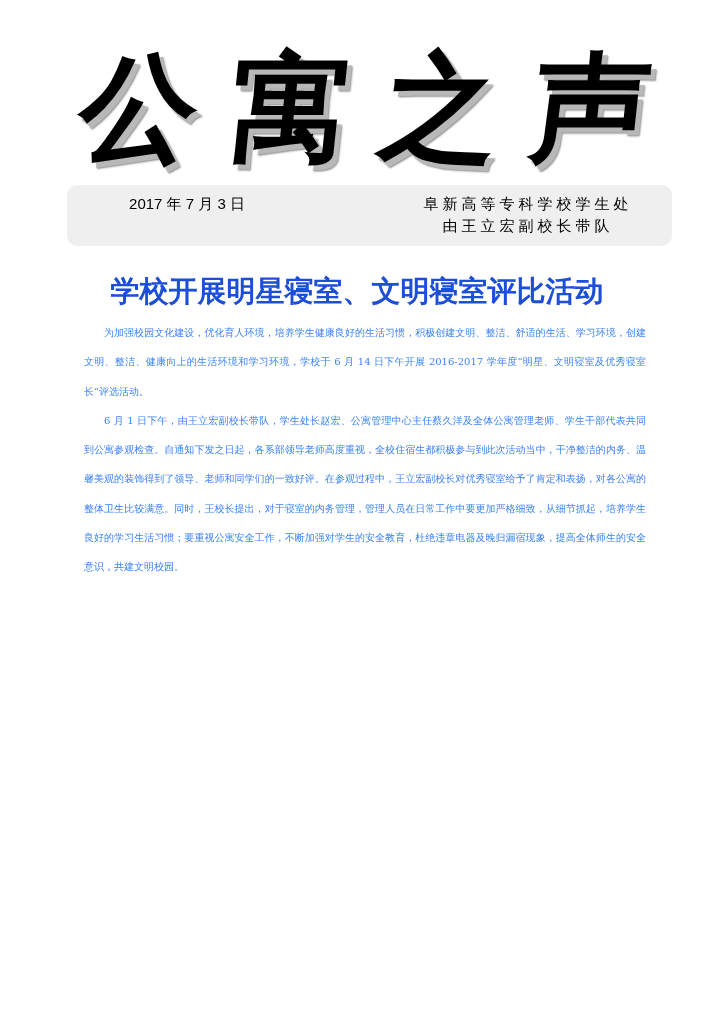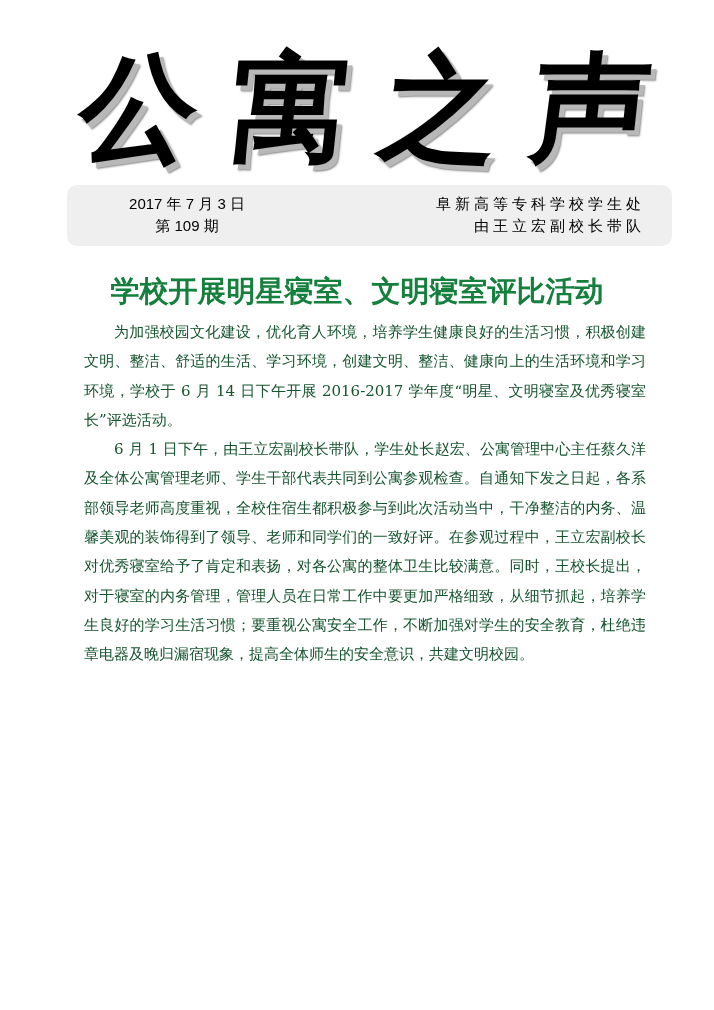--- a/index.html
+++ b/index.html
@@ -8,43 +8,42 @@
   .masthead { position: absolute; left: 80px; top: 28px; width: 570px; height: 160px;
               display: flex; justify-content: space-between; align-items: center; }
   .masthead span { font-family: "DejaVu Sans", "Liberation Sans", sans-serif;
                    font-size: 118px; font-weight: bold; color: #000; line-height: 1;
                    text-shadow: 5px 5px 0 #b8b8b8, 6px 6px 2px #888;
                    transform: skewX(-6deg); display: inline-block; }
   .info-box { position: absolute; left: 67px; top: 185px; width: 605px; height: 61px;
               background: #efefef; border-radius: 10px;
               font-family: "Liberation Sans", "DejaVu Sans", sans-serif; font-size: 15px; color: #000; }
   .info-left { position: absolute; left: 0; top: 8px; width: 240px; text-align: center; line-height: 22px; }
-  .info-right { position: absolute; left: 288px; top: 8px; width: 290px; text-align: right; line-height: 22px;
+  .info-right { position: absolute; left: 316px; top: 8px; width: 290px; text-align: center; line-height: 22px;
                 letter-spacing: 4px; }
   .headline { position: absolute; left: 0; top: 272px; width: 714px; text-align: center;
               font-family: "DejaVu Sans", "Liberation Sans", sans-serif; font-weight: bold;
-              font-size: 29px; color: #15803d; letter-spacing: 0px; }
+              font-size: 29px; color: #1d4ed8; letter-spacing: 0px; }
   .article { position: absolute; left: 84px; top: 318px; width: 562px;
-             font-size: 15px; line-height: 29.3px; color: #14532d; text-align: justify; }
+             font-size: 10px; line-height: 29.3px; color: #3b82f6; text-align: justify; }
   .article p { margin: 0; text-indent: 2em; }
 </style>
 </head>
 <body>
 
 <div class="masthead">
   <span>公</span>
   <span>寓</span>
   <span>之</span>
   <span>声</span>
 </div>
 
 <div class="info-box">
   <div class="info-left">
     <div>2017 年 7 月 3 日</div>
-    <div>第 109 期</div>
   </div>
   <div class="info-right">
     <div>阜新高等专科学校学生处</div>
     <div>由王立宏副校长带队</div>
   </div>
 </div>
 
 <div class="headline">学校开展明星寝室、文明寝室评比活动</div>
 
 <div class="article">

